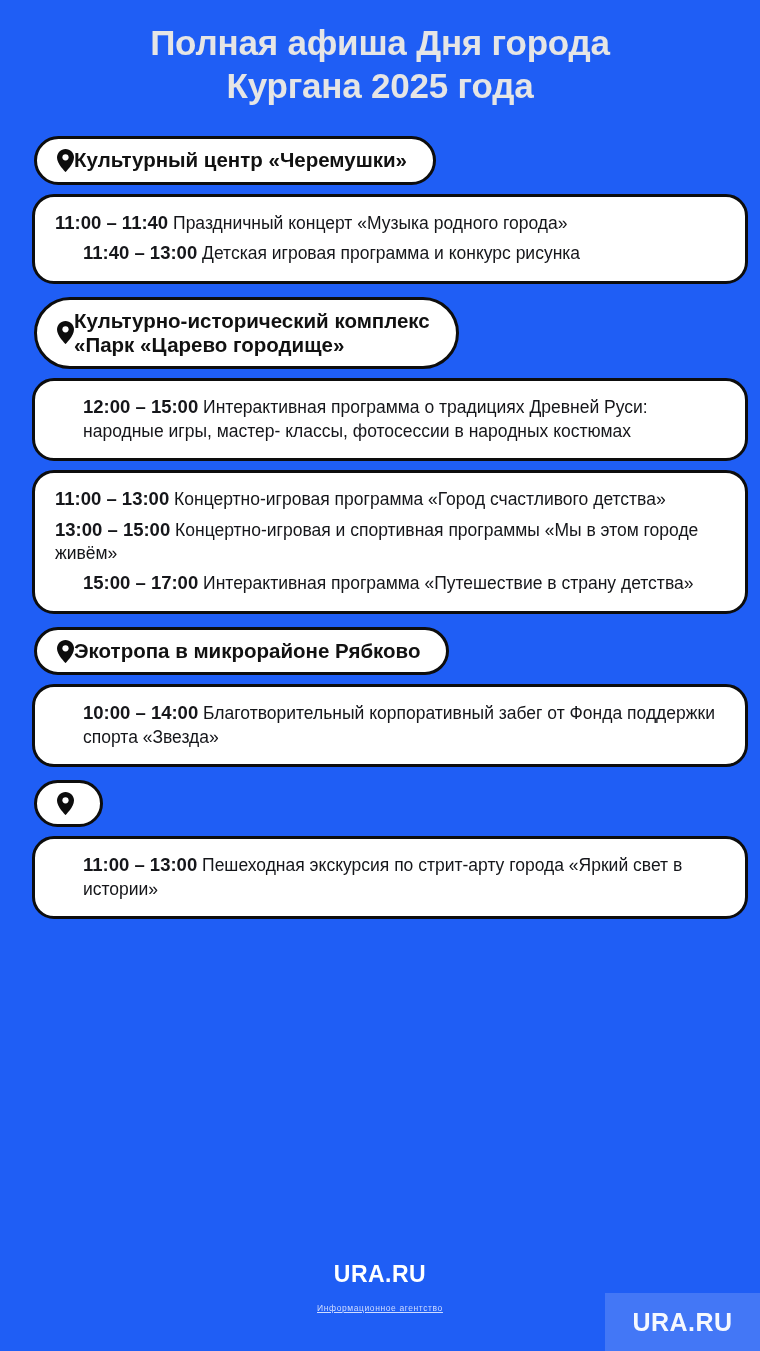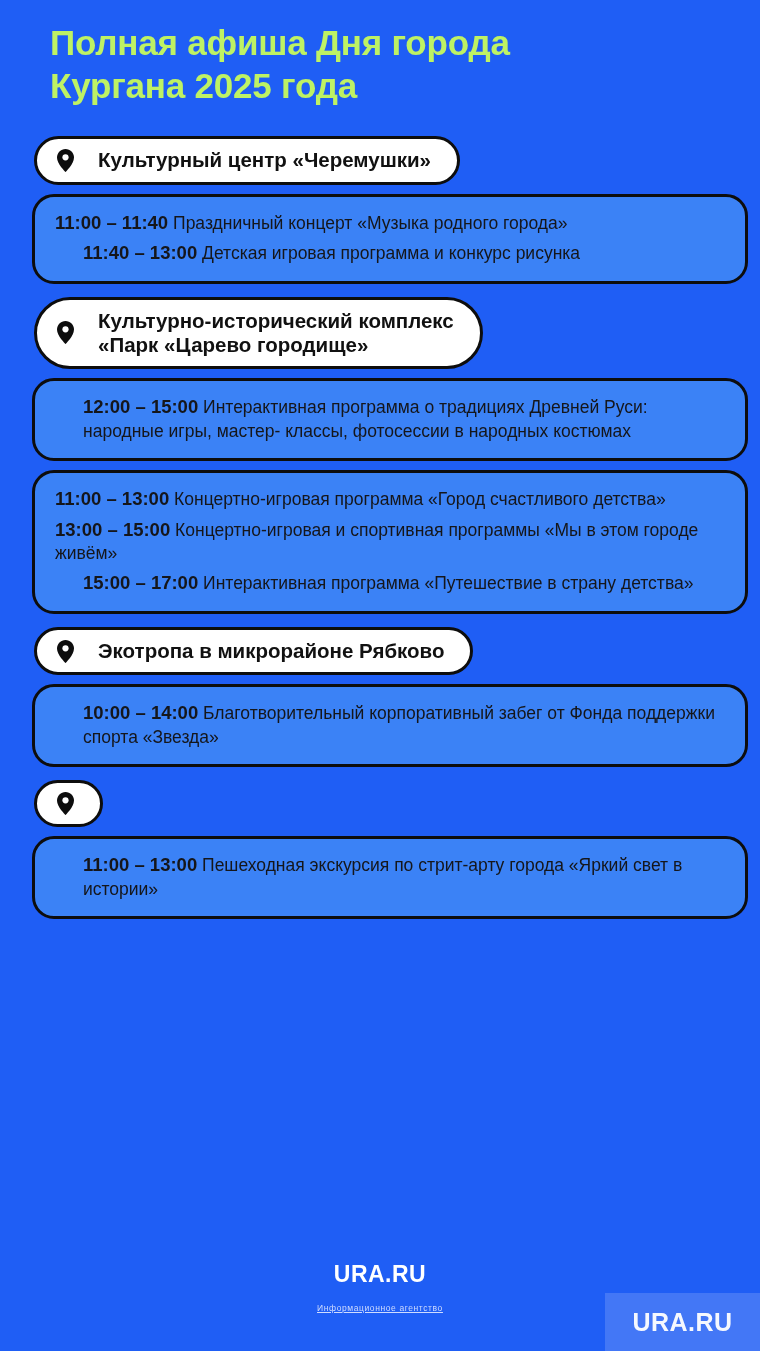--- a/index.html
+++ b/index.html
@@ -15,35 +15,35 @@
     position: relative;
     overflow: hidden;
   }
   .page {
     width: 760px;
     height: 1351px;
     padding: 0 20px;
     position: relative;
   }
   .title {
-    color: #bef264;
+    color: #e5e5e5;
     font-weight: bold;
     font-size: 35px;
     line-height: 1.22;
-    text-align: left;
+    text-align: center;
     padding: 22px 30px 16px 30px;
     letter-spacing: -0.2px;
   }
   .title .line { display: block; }
 
   
   .venue {
     display: inline-flex;
     align-items: center;
-    gap: 24px;
+    gap: 0;
     background: #ffffff;
     border: 3px solid #0d0d0d;
     border-radius: 40px;
     padding: 9px 26px 9px 20px;
     margin: 13px 0 0 14px;
     max-width: 700px;
   }
   .venue-label {
     font-size: 20.5px;
     font-weight: bold;
@@ -53,21 +53,21 @@
   }
   .pin {
     flex: 0 0 auto;
     width: 17px;
     height: 23px;
     display: block;
   }
 
   
   .card {
-    background: #3b82f6;
+    background: #ffffff;
     border: 3px solid #0d0d0d;
     border-radius: 22px;
     margin: 9px 0 0 12px;
     width: 716px;
     padding: 14px 20px 15px 20px;
   }
   .event {
     font-size: 17.5px;
     color: #15161a;
     line-height: 1.33;

